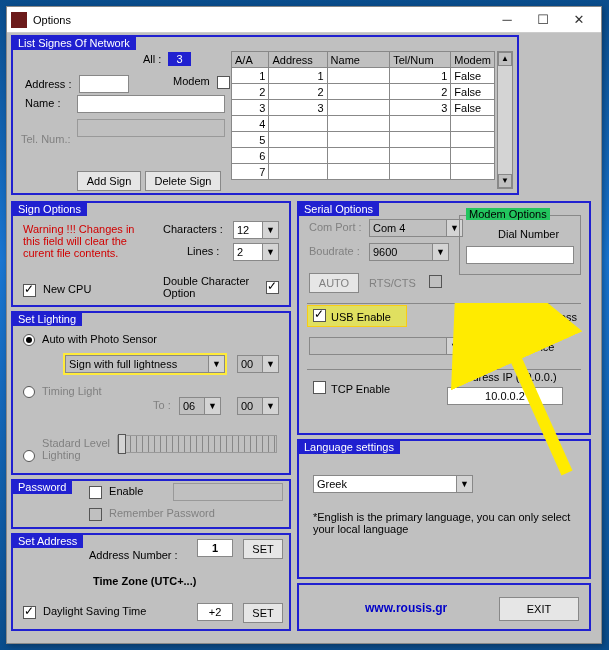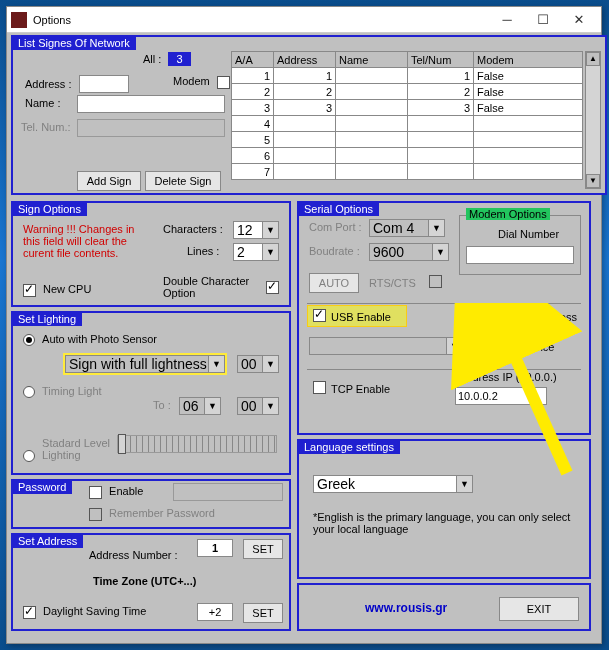--- a/index.html
+++ b/index.html
@@ -35,21 +35,21 @@
   .input { background:#fff; border:1px solid #888; height:18px; font-size:11px; padding:0 2px; }
   .input-dis { background:#c0c0c0; border:1px solid #999; height:18px; }
   .btn { background:#e6e6e6; border:1px solid #888; font-size:11px; height:20px; padding:0 8px; cursor:default; }
   .checkbox { width:13px; height:13px; background:#fff; border:1px solid #555; display:inline-block; vertical-align:middle; position:relative; }
   .checkbox.chk::after { content:"✓"; position:absolute; top:-3px; left:0; font-size:12px; color:#000; }
   .radio { width:12px; height:12px; border:1px solid #555; border-radius:50%; background:#fff; display:inline-block; position:relative; vertical-align:middle; }
   .radio.sel::after { content:""; position:absolute; top:2px; left:2px; width:6px; height:6px; background:#000; border-radius:50%; }
   .combo { background:#fff; border:1px solid #888; height:18px; display:flex; align-items:center; position:relative; }
   .combo.dis { background:#c0c0c0; }
   .combo .arrow { position:absolute; right:0; top:0; bottom:0; width:16px; background:#d4d4d4; border-left:1px solid #888; text-align:center; font-size:9px; line-height:16px; }
-  .combo span { padding:0 3px; font-size:14px; }
+  .combo span { padding:0 3px; font-size:11px; }
   table.grid { border-collapse:collapse; background:#fff; font-size:11px; }
   table.grid th, table.grid td { border:1px solid #888; padding:1px 3px; height:16px; }
   table.grid th { background:#c0c0c0; font-weight:normal; text-align:left; }
   .scrollv { width:16px; background:#d4d4d4; border:1px solid #888; }
   .warn { color:#d00000; font-size:11px; }
   .link { color:#0000c8; font-weight:bold; text-decoration:none; font-size:12px; }
   .hl { background:#ffff66; outline:2px solid #ffeb3b; }
   .slider-track { height:18px; background:repeating-linear-gradient(90deg,#888 0 1px,transparent 1px 6px); position:relative; border:1px solid #999; }
   .slider-thumb { position:absolute; top:-2px; left:0; width:8px; height:20px; background:#d4d4d4; border:1px solid #555; }
   .arrow-svg { position:absolute; pointer-events:none; }
@@ -65,41 +65,41 @@
     <span>Options</span>
     <div class="tbbtns">
       <div class="tbbtn">─</div>
       <div class="tbbtn">☐</div>
       <div class="tbbtn">✕</div>
     </div>
   </div>
 
   <div class="content">
 
-    <div class="panel" style="left:4px; top:2px; width:596px; height:160px;">
+    <div class="panel" style="left:4px; top:2px; width:508px; height:160px;">
       <div class="panel-title">List Signes Of Network</div>
 
       <div style="position:absolute; left:130px; top:16px;">
         <span class="lbl">All :</span>
         <span style="background:#2020d0; color:#fff; padding:1px 8px; margin-left:4px;">3</span>
       </div>
 
       <div style="position:absolute; left:12px; top:38px;">
         <span class="lbl">Address :</span>
         <input class="input" style="width: 50px; margin-left: 4px;" value="">
       </div>
       <div style="position:absolute; left:160px; top:38px;">
         <span class="lbl">Modem</span>
         <span class="checkbox" style="margin-left:4px;"></span>
       </div>
       <div style="position:absolute; left:12px; top:60px;">
         <span class="lbl">Name :</span>
       </div>
       <input class="input" style="position: absolute; left: 64px; top: 58px; width: 148px;" value="">
-      <div style="position:absolute; left:8px; top:84px;">
+      <div style="position:absolute; left:8px; top:96px;">
         <span class="lbl-dis">Tel. Num.:</span>
       </div>
       <div class="input-dis" style="position:absolute; left:64px; top:82px; width:148px;"></div>
 
       <button class="btn" style="position:absolute; left:64px; top:134px; width:64px;">Add Sign</button>
       <button class="btn" style="position:absolute; left:132px; top:134px; width:76px;">Delete Sign</button>
 
       <div style="position:absolute; left:218px; top:14px; right:22px; bottom:4px; overflow:hidden;">
         <table class="grid" style="width:100%;">
           <tbody>
@@ -253,21 +253,21 @@
         <span class="checkbox chk"></span>
         <span class="lbl" style="margin-left:4px;">Daylight Saving Time</span>
       </div>
       <input class="input" style="position: absolute; left: 184px; top: 68px; width: 36px; text-align: center;" value="+2">
       <button class="btn" style="position:absolute; left:230px; top:68px; width:40px;">SET</button>
     </div>
 
     <div class="panel" style="left:290px; top:168px; width:294px; height:234px;">
       <div class="panel-title">Serial Options</div>
       <div style="position:absolute; left:10px; top:18px;"><span class="lbl-dis">Com Port :</span></div>
-      <div class="combo dis" style="position:absolute; left:70px; top:16px; width:76px;">
+      <div class="combo dis" style="position:absolute; left:70px; top:16px; width:94px;">
           <span>Com 4</span>
           <div class="arrow">▼</div>
         </div>
       <div style="position:absolute; left:10px; top:42px;"><span class="lbl-dis">Boudrate :</span></div>
       <div class="combo dis" style="position:absolute; left:70px; top:40px; width:80px;">
           <span>9600</span>
           <div class="arrow">▼</div>
         </div>
 
       <div style="position:absolute; left:160px; top:12px; right:8px; height:60px; border:1px solid #888;">
@@ -292,21 +292,21 @@
       <div class="combo dis" style="position:absolute; left:10px; top:134px; width:154px;">
           <span></span>
           <div class="arrow">▼</div>
         </div>
       <span class="lbl" style="position:absolute; left:176px; top:138px;">Selected Device</span>
 
       <hr style="position:absolute; left:8px; right:8px; top:160px; border:none; border-top:1px solid #888;">
       <span class="checkbox" style="position:absolute; left:14px; top:178px;"></span>
       <span class="lbl" style="position:absolute; left:32px; top:180px;">TCP Enable</span>
       <span class="lbl" style="position:absolute; left:160px; top:168px;">Address IP (10.0.0.)</span>
-      <input class="input" style="position: absolute; left: 156px; top: 184px; width: 92px;" value="10.0.0.2">
+      <input class="input" style="position: absolute; left: 148px; top: 184px; width: 116px; text-align: center;" value="10.0.0.2">
     </div>
 
     <div class="panel" style="left:290px; top:406px; width:294px; height:140px;">
       <div class="panel-title">Language settings</div>
       <div class="combo" style="position:absolute; left:14px; top:34px; width:160px;">
           <span>Greek</span>
           <div class="arrow">▼</div>
         </div>
       <div style="position:absolute; left:14px; top:70px; right:14px;" class="lbl">*English is the primary language, you can only select your local language</div>
     </div>

